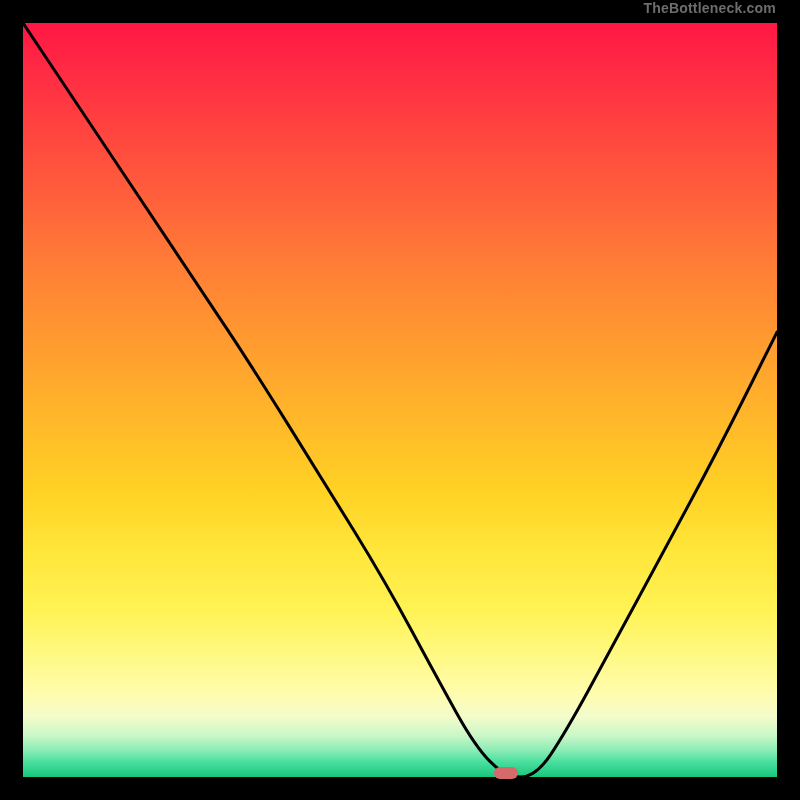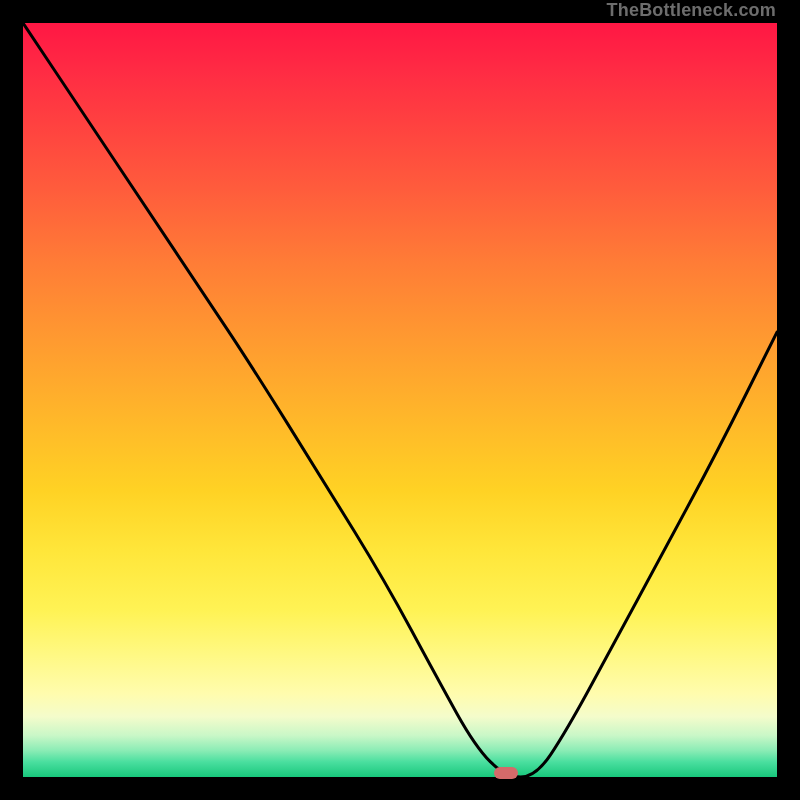--- a/index.html
+++ b/index.html
@@ -34,21 +34,21 @@
       #8aecb5 96.5%,
       #4adf9f 98%,
       #18c77c 100%
     );
   }
   .watermark {
     position: absolute;
     top: 0px;
     right: 24px;
     font-family: Arial, Helvetica, sans-serif;
-    font-size: 18px;
+    font-size: 14px;
     font-weight: 600;
     color: #6d6d6d;
     letter-spacing: 0.2px;
     user-select: none;
   }
   svg.curve {
     position: absolute;
     left: 23px;
     top: 23px;
     width: 754px;

